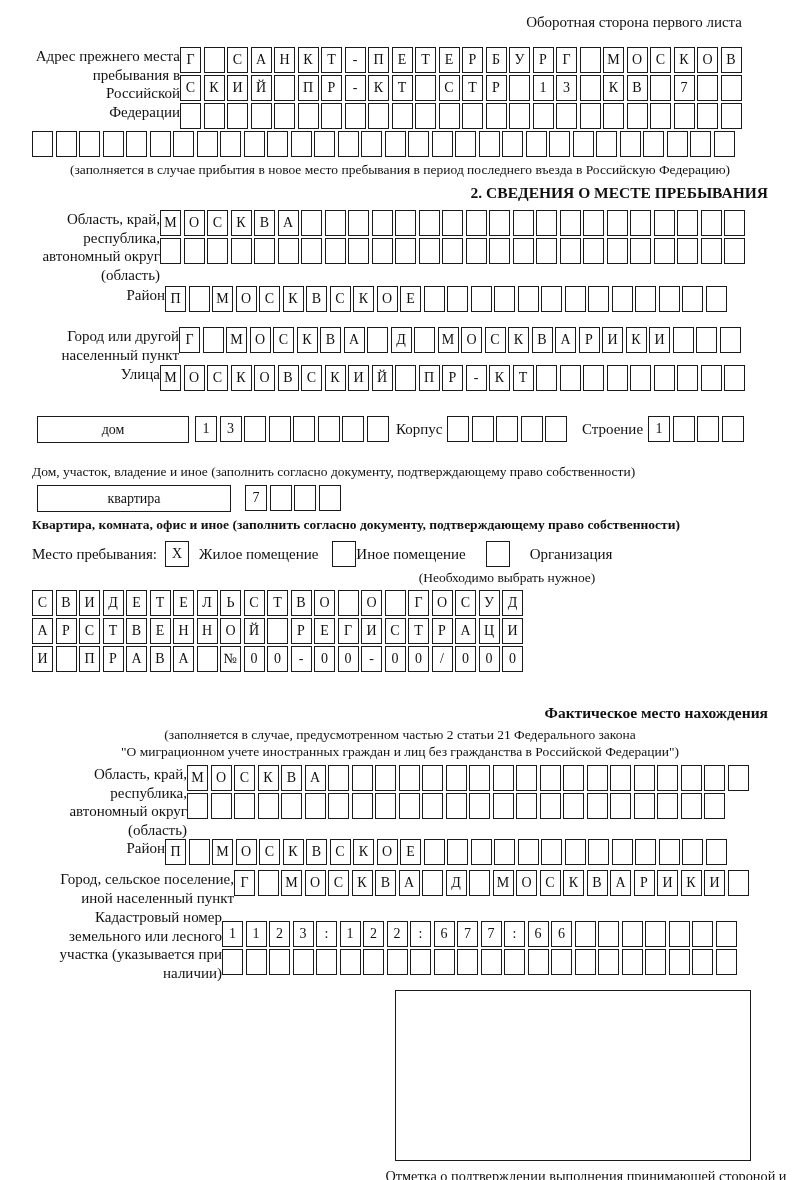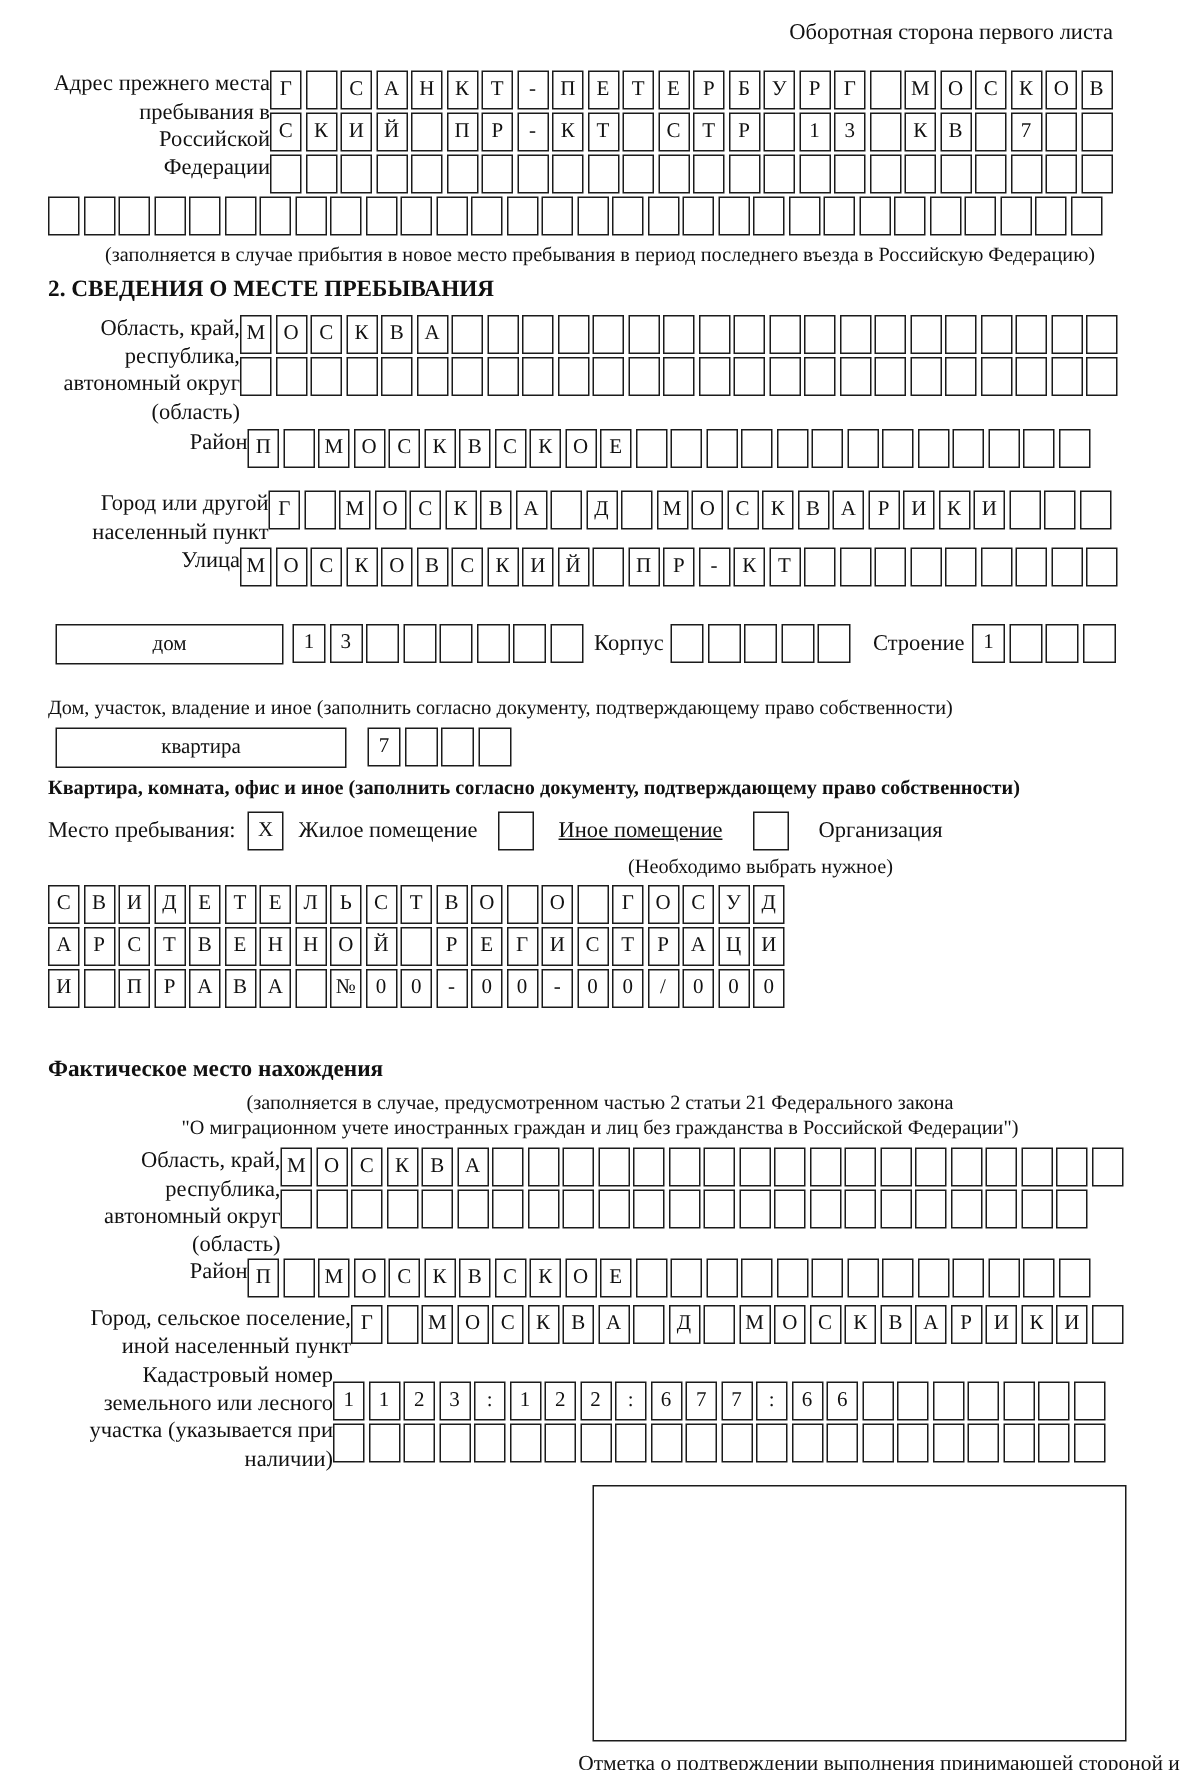--- a/index.html
+++ b/index.html
@@ -13,21 +13,21 @@
   .col{display:flex;flex-direction:column;}
 
   .boxrow{display:flex;margin-bottom:1px;height:27px;}
   .cell{width:19px;height:24px;border:1.5px solid #1b1b1b;margin-right:2.5px;
         display:flex;align-items:center;justify-content:center;
         font-size:14px;line-height:1;background:#fff;}
   .wide .cell{width:20px;}
 
   .note{font-size:13.5px;line-height:17px;}
   .center{text-align:center;}
-  .title{font-weight:bold;font-size:15.5px;text-align:left;margin:6px 0 8px 0;}
+  .title{font-weight:bold;font-size:15.5px;text-align:right;margin:6px 0 8px 0;}
 
   .addr-lbl{width:148px;}
   .lbl-region{width:128px;}  .lbl-district{width:133px;}
   .lbl-city{width:147px;}    .lbl-street{width:128px;}
   .lbl-doc{width:224px;}
   .lbl-fregion{width:155px;} .lbl-fdistrict{width:133px;}
   .lbl-fcity{width:202px;}   .lbl-cad{width:190px;}
 
   .inline-box{border:1.5px solid #1b1b1b;height:25px;display:flex;
               align-items:center;justify-content:center;font-size:14px;}
@@ -361,21 +361,21 @@
         <span class="cell"></span>
       </div>
   </div>
   <div class="note" style="margin-top:4px;font-weight:bold;">Квартира, комната, офис и иное (заполнить согласно документу, подтверждающему право собственности)</div>
 
   <div class="stayrow">
     <span>Место пребывания:</span>
     <span class="chk" style="margin-left:8px;">X</span>
     <span style="margin-left:10px;">Жилое помещение</span>
     <span class="chk" style="margin-left:14px;"></span>
-    <span style="margin-left:16px;text-decoration:underline;">Иное помещение</span>
+    <span style="">Иное помещение</span>
     <span class="chk" style="margin-left:20px;"></span>
     <span style="margin-left:20px;">Организация</span>
   </div>
   <div class="note" style="margin-left:214px;margin-top:2px;text-align:center;">(Необходимо выбрать нужное)</div>
 
   <div class="frow" style="min-height:112px;margin-top:4px;">
     <div class="col">
       <div class="boxrow">
           <span class="cell">С</span>
           <span class="cell">В</span>

